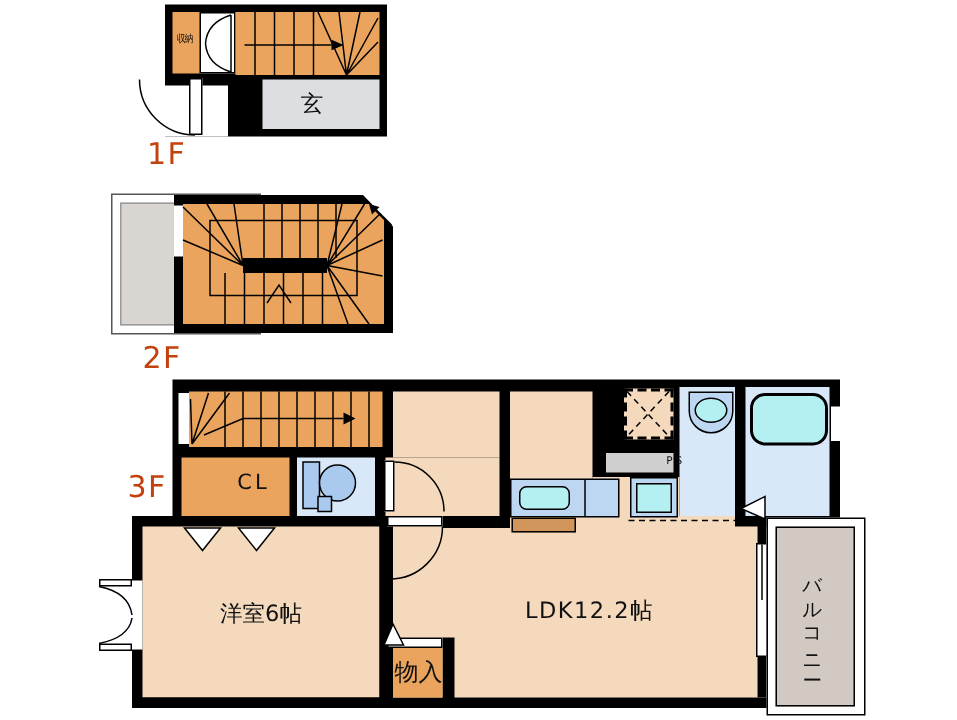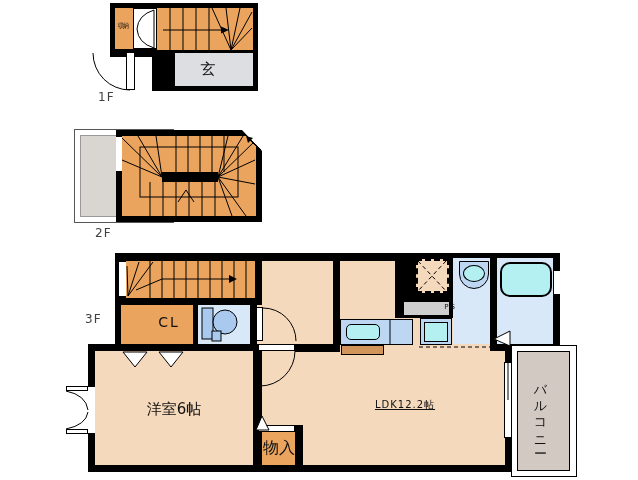--- a/index.html
+++ b/index.html
@@ -11,21 +11,21 @@
   .peach{background:#F5D9BD;}
   .gray-ent{background:#DCDEE2;}
   .gray-roof{background:#D9D6D2;}
   .gray-bal{background:#D2CAC2;}
   .blue-room{background:#D8E8F8;}
   .blue-fix{background:#BDD7F2;}
   .cyan{background:#B4F0F2;}
   .brown{background:#D1955C;}
   .white{background:#fff;}
   .lbl{position:absolute;text-align:center;white-space:nowrap;}
-  .floorlbl{font-size:12px;color:#404040;letter-spacing:1px;}
+  .floorlbl{font-size:20px;color:#c2410c;letter-spacing:1px;}
   svg.overlay{position:absolute;left:0;top:0;pointer-events:none;}
 </style>
 </head>
 <body>
 
 <div id="canvas">
 
   <div>
     <div class="abs wall" style="left:110px;top:3px;width:148px;height:88px;"></div>
     <div class="abs stair" style="left:115px;top:8px;width:18px;height:41px;"></div>
@@ -95,21 +95,21 @@
     <div class="abs blue-fix" style="left:420px;top:318px;width:32px;height:27px;border:1px solid #000;box-sizing:border-box;"></div>
     <div class="abs cyan" style="left:424px;top:322px;width:24px;height:20px;border:1px solid #000;box-sizing:border-box;"></div>
     <div class="abs blue-fix" style="left:459px;top:261px;width:30px;height:28px;border:1px solid #000;border-radius:0 0 15px 15px;box-sizing:border-box;"></div>
     <div class="abs cyan" style="left:463px;top:265px;width:22px;height:17px;border:1px solid #000;border-radius:50%;box-sizing:border-box;"></div>
     <div class="abs cyan" style="left:500px;top:262px;width:52px;height:35px;border:2px solid #000;border-radius:10px;box-sizing:border-box;"></div>
 
     <div class="abs white" style="left:256px;top:307px;width:7px;height:34px;border:1px solid #000;box-sizing:border-box;"></div>
     <div class="abs white" style="left:258px;top:344px;width:37px;height:7px;border:1px solid #000;box-sizing:border-box;"></div>
 
     <div class="lbl" style="left:95px;top:400px;width:158px;font-size:15px;">洋室6帖</div>
-    <div class="lbl" style="left:295px;top:398px;width:220px;font-size:10px;letter-spacing:1px;text-decoration:underline;">LDK12.2帖</div>
+    <div class="lbl" style="left:283px;top:398px;width:220px;font-size:15px;letter-spacing:1px;">LDK12.2帖</div>
     <div class="lbl" style="left:261px;top:438px;width:36px;font-size:16px;">物入</div>
     <div class="lbl floorlbl" style="left:85px;top:312px;">3F</div>
   </div>
 
   <svg class="overlay" width="638" height="480" viewBox="0 0 638 480">
     <g stroke="#000" stroke-width="1" fill="none">
 
       <g>
         <path d="M170 8V50M183 8V50M196 8V50M209 8V50"></path>
         <path d="M231 50L212 8M231 50L226 8M231 50L240 8M231 50L252 12M231 50L252 28"></path>

